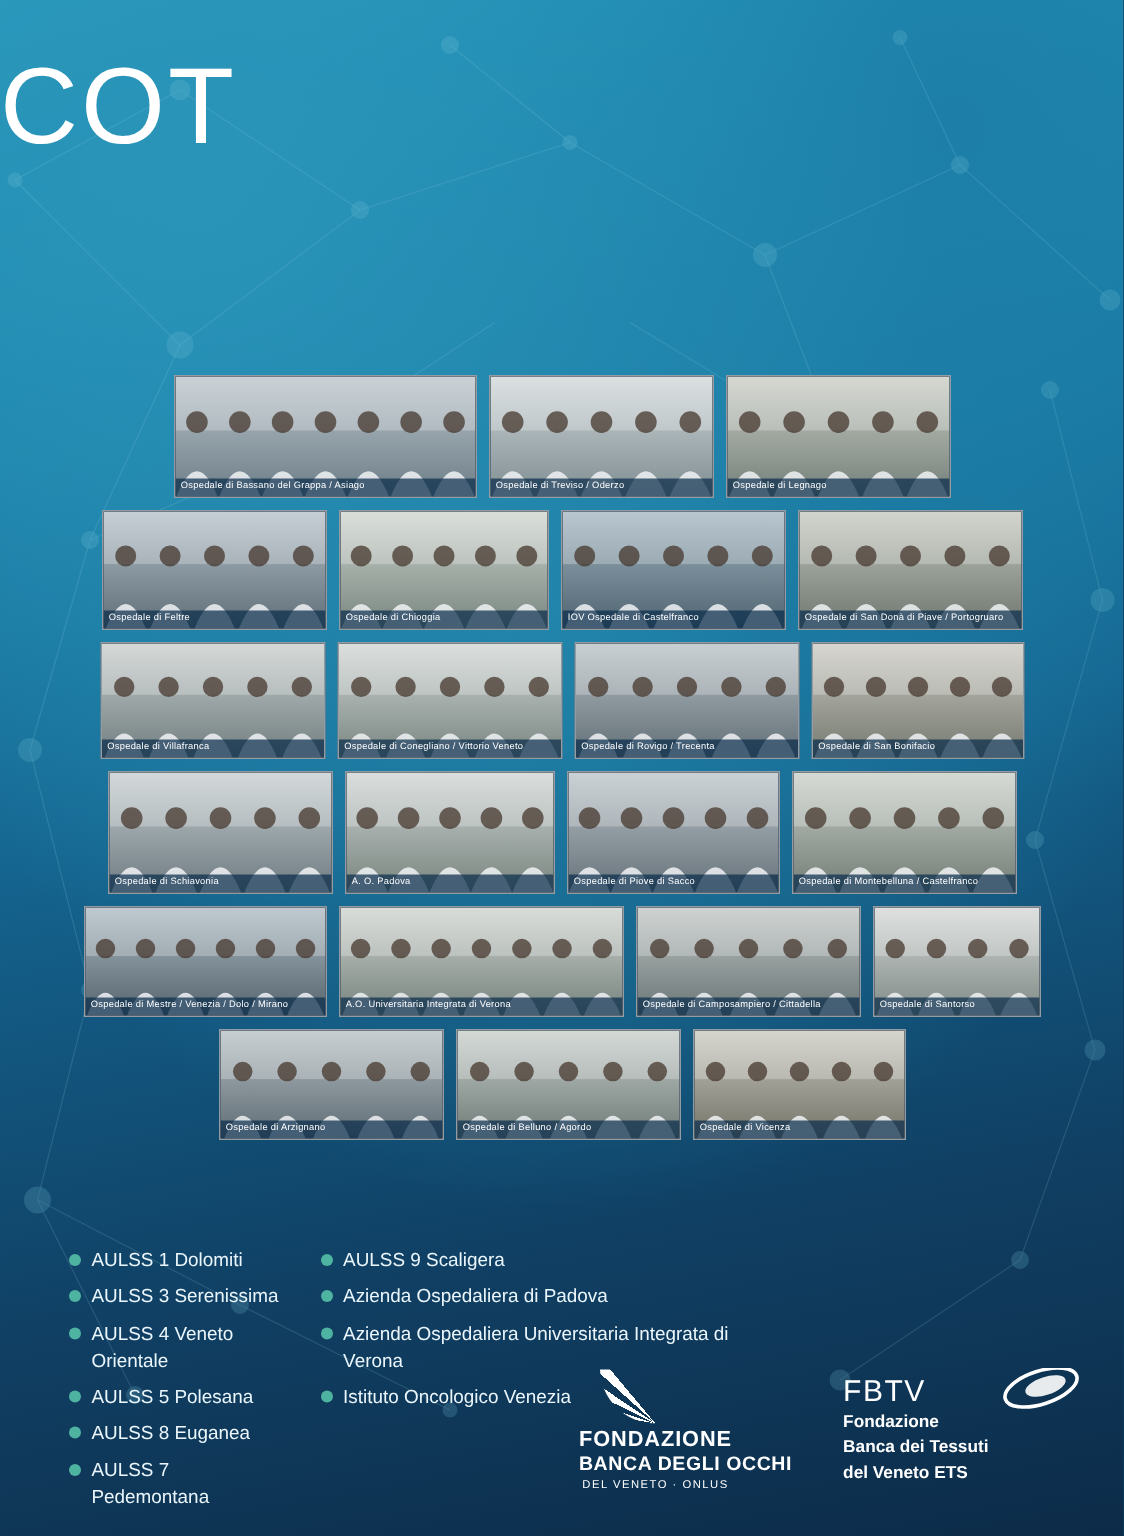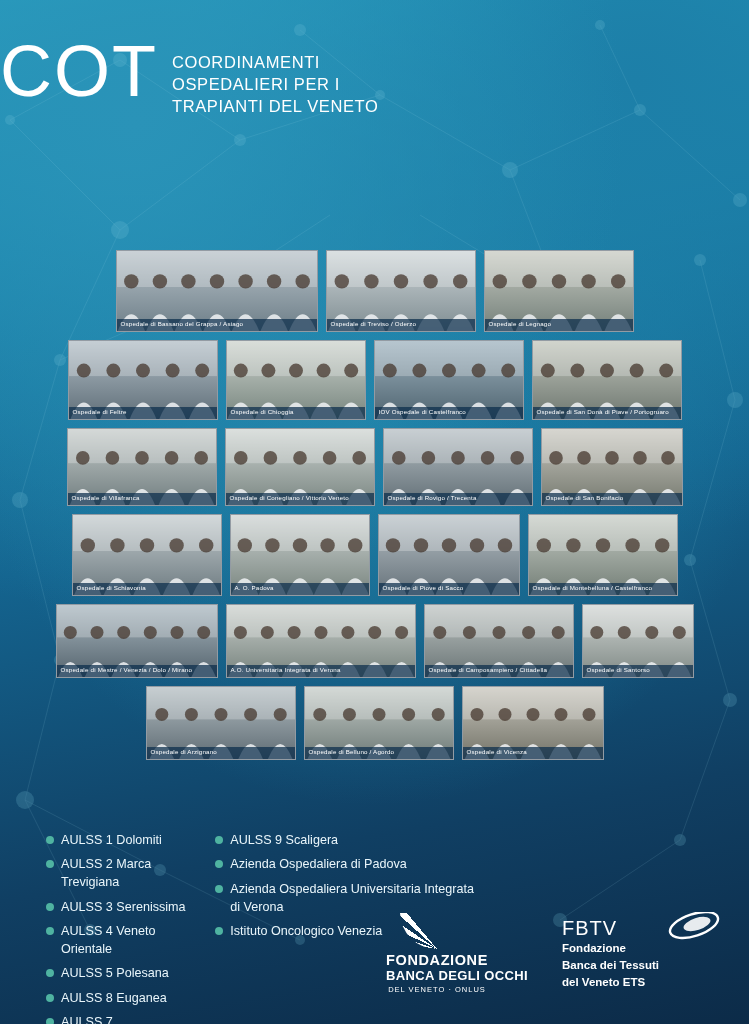--- a/index.html
+++ b/index.html
@@ -32,21 +32,21 @@
 
   
   .header {
     position: absolute;
     top: 38px; left: 0; right: 0;
     text-align: center;
     color: #fff;
   }
   .cot-row {
     display: flex;
-    justify-content: flex-start;
+    justify-content: space-between;
     align-items: flex-start;
     gap: 14px;
   }
   .cot {
     font-size: 72px;
     letter-spacing: 2px;
     font-weight: 300;
     line-height: .92;
     color: #ffffff;
   }
@@ -252,25 +252,20 @@
       <circle cx="300" cy="940" r="5"></circle>
       <circle cx="560" cy="920" r="7"></circle>
       <circle cx="300" cy="30" r="6"></circle>
       <circle cx="600" cy="25" r="5"></circle>
     </g>
   </svg>
 
   <div class="header">
     <div class="cot-row">
       <div class="cot">COT</div>
-      <div class="cot-sub">
-        <div>COORDINAMENTI</div>
-        <div>OSPEDALIERI PER I</div>
-        <div>TRAPIANTI DEL VENETO</div>
-      </div>
     </div>
   </div>
 
   <div class="grid">
       <div class="row">
         <div class="photo" style="width: 200px; height: 80px;">
           <div class="img" style="background: linear-gradient(rgb(185, 195, 201) 0%, rgb(109, 126, 136) 100%);"><svg width="100%" height="100%" viewBox="0 0 200 80" preserveAspectRatio="none">
               <rect x="0" y="0" width="200" height="36" fill="rgba(255,255,255,0.25)"></rect>
               <circle cx="14.3" cy="30.4" r="7.2" fill="rgba(70,55,45,0.75)"></circle>
               <path d="M0.6 80 q13.7 -33.6 27.4 0 z" fill="rgba(240,242,245,0.85)"></path>
@@ -643,24 +638,20 @@
     </div>
 
   <div class="legend">
     <ul>
         <li>
           <span class="dot" style="background: rgb(79, 179, 161);"></span>
           <span class="txt">AULSS 1 Dolomiti</span>
         </li>
         <li>
           <span class="dot" style="background: rgb(79, 179, 161);"></span>
-          <span class="txt">AULSS 2 Marca Trevigiana</span>
-        </li>
-        <li>
-          <span class="dot" style="background: rgb(79, 179, 161);"></span>
           <span class="txt">AULSS 3 Serenissima</span>
         </li>
         <li>
           <span class="dot" style="background: rgb(79, 179, 161);"></span>
           <span class="txt">AULSS 4 Veneto Orientale</span>
         </li>
         <li>
           <span class="dot" style="background: rgb(79, 179, 161);"></span>
           <span class="txt">AULSS 5 Polesana</span>
         </li>

